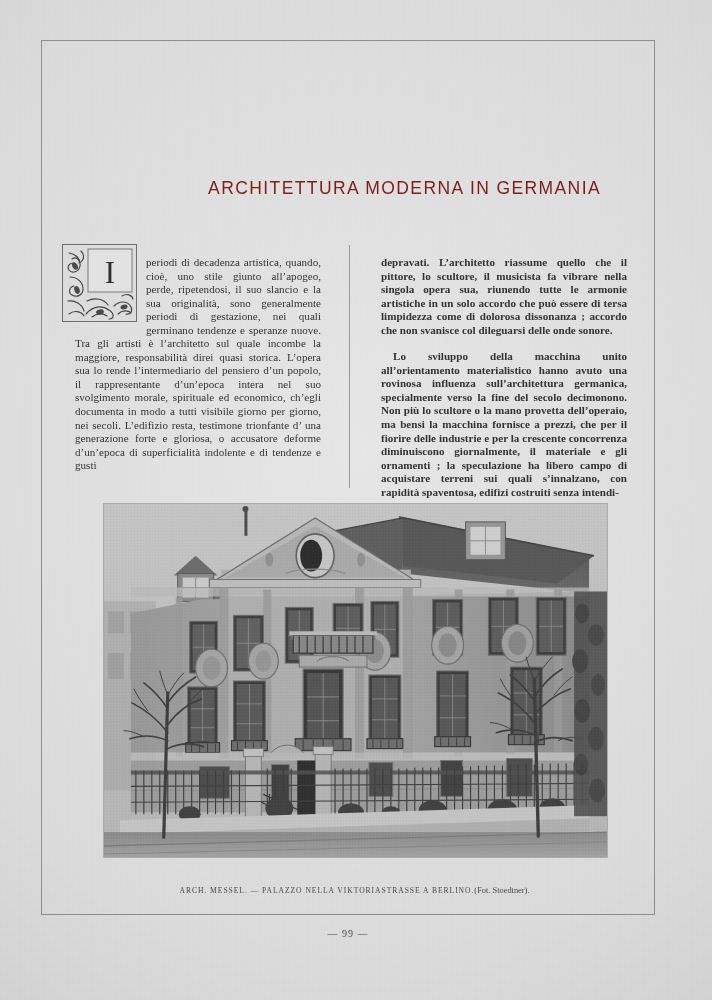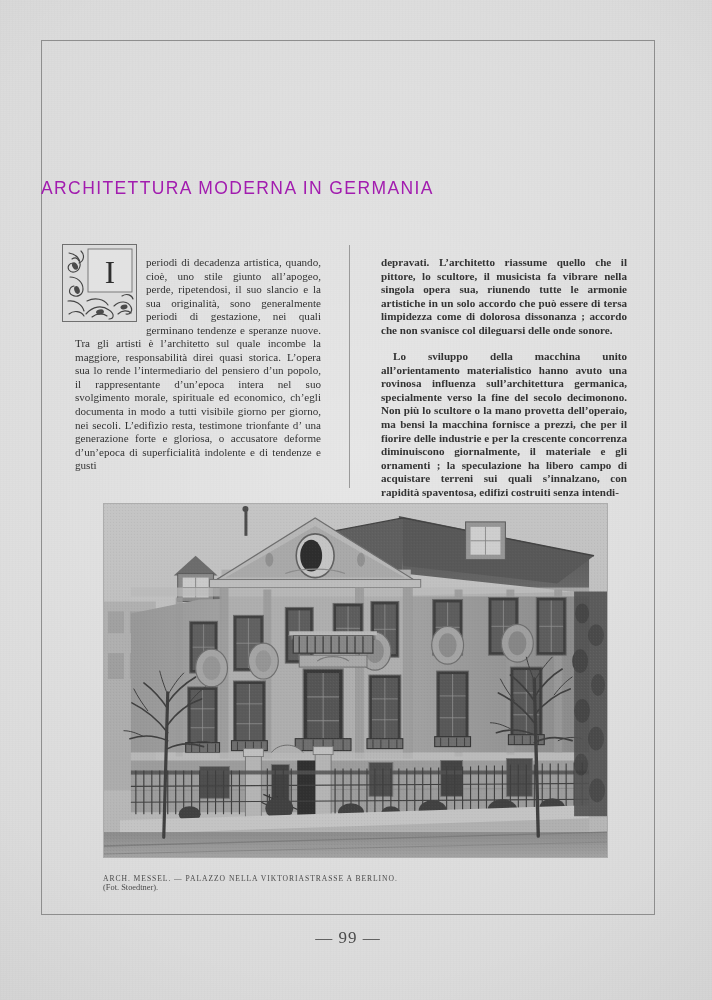--- a/index.html
+++ b/index.html
@@ -36,25 +36,25 @@
     height: 875px;
     border: 1px solid #8e8e8e;
     box-sizing: border-box;
   }
 
   #page-title {
     position: absolute;
     left: 41px;
     top: 178px;
     width: 560px;
-    text-align: left;
+    text-align: right;
     font-family: "Liberation Sans", sans-serif;
     font-size: 17.5px;
     letter-spacing: 1.4px;
-    color: #a21caf;
+    color: #7f1d1d;
     font-weight: 400;
     white-space: nowrap;
   }
 
   
   #columns {
     position: absolute;
     left: 62px;
     top: 243px;
     width: 578px;
@@ -114,45 +114,45 @@
   }
   #photo-frame svg { display: block; width: 100%; height: 100%; }
 
   #figure-caption {
     position: absolute;
     left: 103px;
     top: 874px;
     width: 505px;
     height: 14px;
     display: flex;
-    justify-content: space-between;
+    justify-content: center;
     align-items: baseline;
     color: #4a4a4a;
-    flex-direction: column;
   }
   #caption-main {
     font-size: 7.6px;
     letter-spacing: 0.95px;
     font-variant: small-caps;
     text-transform: uppercase;
     white-space: nowrap;
   }
   #caption-credit {
     font-size: 8.4px;
     white-space: nowrap;
     padding-right: 2px;
+    margin-top: 12px;
   }
 
   #page-number {
     position: absolute;
     left: 41px;
     top: 928px;
     width: 614px;
     text-align: center;
-    font-size: 17px;
+    font-size: 10px;
     letter-spacing: 1px;
     color: #4c4c4c;
   }
 </style>
 </head>
 <body>
 
 <div id="paper"></div>
 
 <div id="page-frame"></div>

